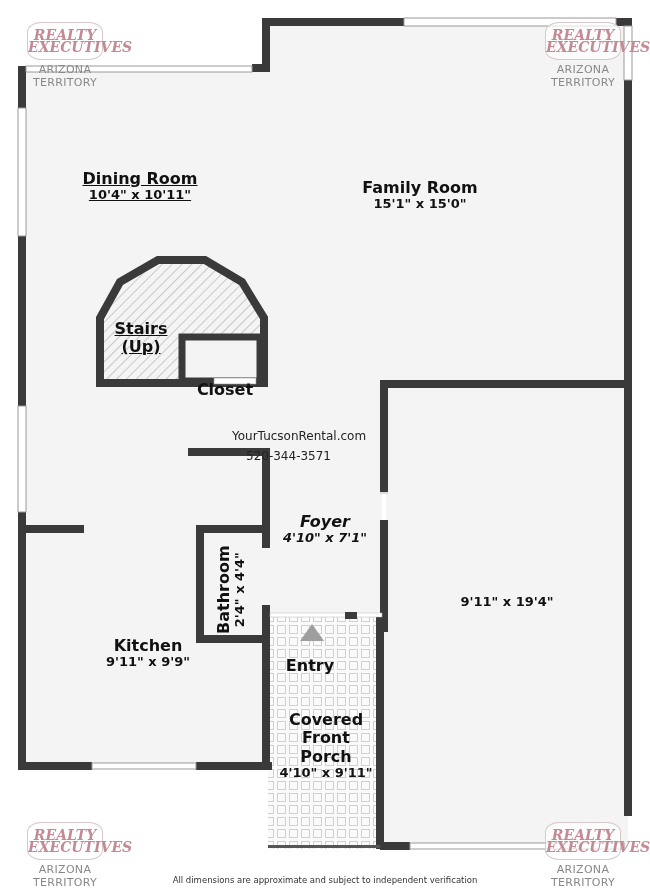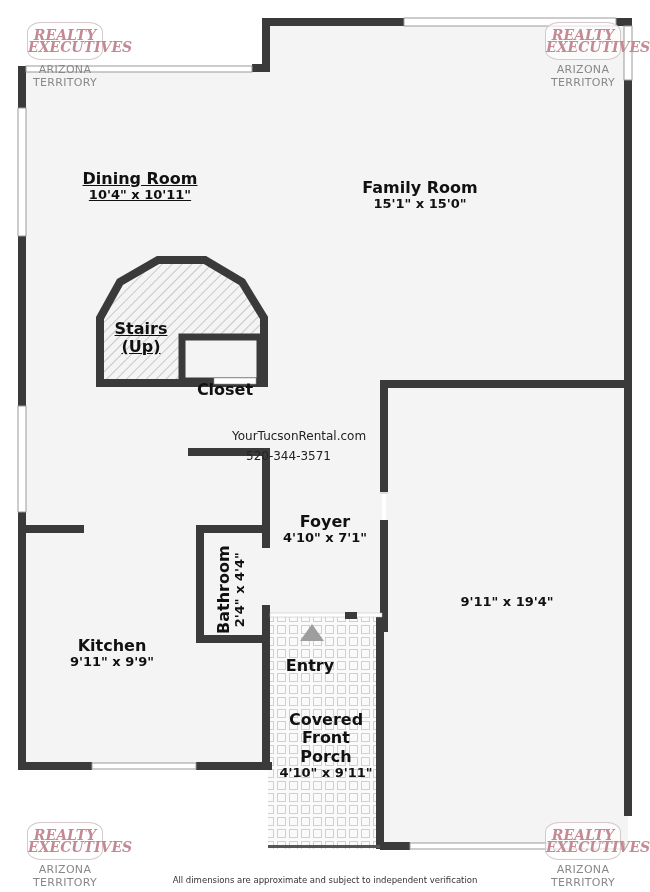--- a/index.html
+++ b/index.html
@@ -109,29 +109,29 @@
   <span class="n">Family Room</span>
   <span class="d">15'1" x 15'0"</span>
 </div>
 <div class="lbl" style="left:106px;top:320px;width:70px;text-decoration:underline;">
   <span class="n">Stairs</span>
   <span class="n">(Up)</span>
 </div>
 <div class="lbl" style="left:186px;top:349px;width:78px;margin-top:32px;">
   <span class="n">Closet</span>
 </div>
-<div class="lbl" style="left:270px;top:513px;width:110px;">
+<div class="lbl" style="left:270px;top:513px;width:110px;font-style:italic;">
   <span class="n">Foyer</span>
   <span class="d">4'10" x 7'1"</span>
 </div>
 <div class="lbl" style="left:172px;top:573px;width:120px;transform:rotate(-90deg);">
   <span class="n">Bathroom</span>
   <span class="d">2'4" x 4'4"</span>
 </div>
-<div class="lbl" style="left:32px;top:637px;width:160px;">
+<div class="lbl" style="left:68px;top:637px;width:160px;">
   <span class="n">Kitchen</span>
   <span class="d">9'11" x 9'9"</span>
 </div>
 <div class="lbl" style="left:427px;top:595px;width:160px;">
   <span class="d">9'11" x 19'4"</span>
 </div>
 <div class="lbl" style="left:270px;top:657px;width:80px;text-align:center;">
   <span class="n">Entry</span>
 </div>
 <div class="lbl" style="left:266px;top:711px;width:120px;">

